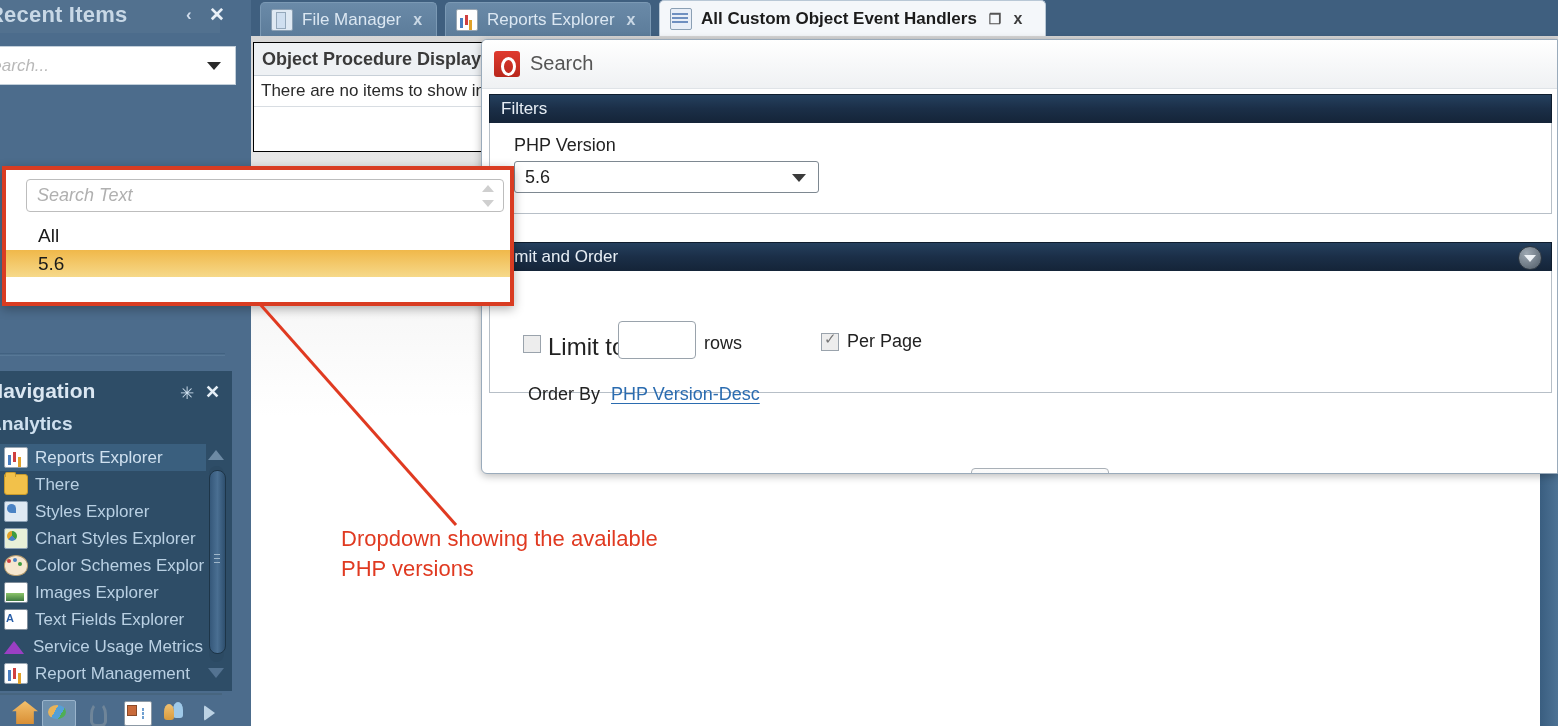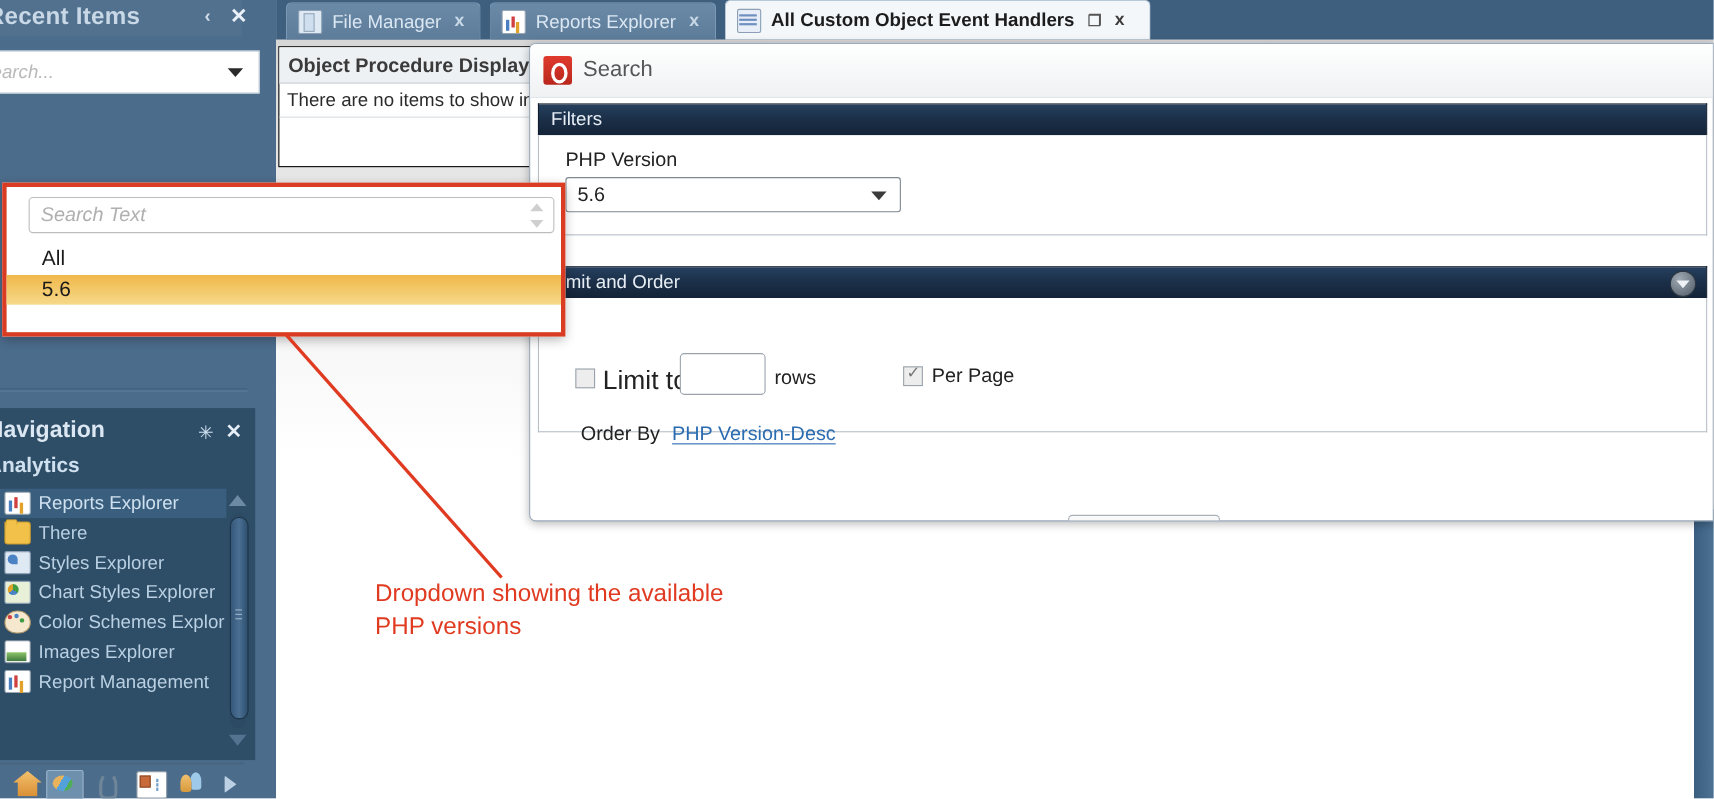--- a/index.html
+++ b/index.html
@@ -298,20 +298,28 @@
         </div>
         <div class="nav-item">
           <span class="nav-ico ic-colors"></span>
           <span>Color Schemes Explor</span>
         </div>
         <div class="nav-item">
           <span class="nav-ico ic-images"></span>
           <span>Images Explorer</span>
         </div>
         <div class="nav-item">
+          <span class="nav-ico ic-text"></span>
+          <span>Text Fields Explorer</span>
+        </div>
+        <div class="nav-item">
+          <span class="nav-ico ic-service"></span>
+          <span>Service Usage Metrics</span>
+        </div>
+        <div class="nav-item">
           <span class="nav-ico ic-mgmt"></span>
           <span>Report Management</span>
         </div>
       </div>
 
       <div class="nav-sb">
         <div class="up"></div>
         <div class="track"></div>
         <div class="thumb"></div>
         <div class="grip"></div>

